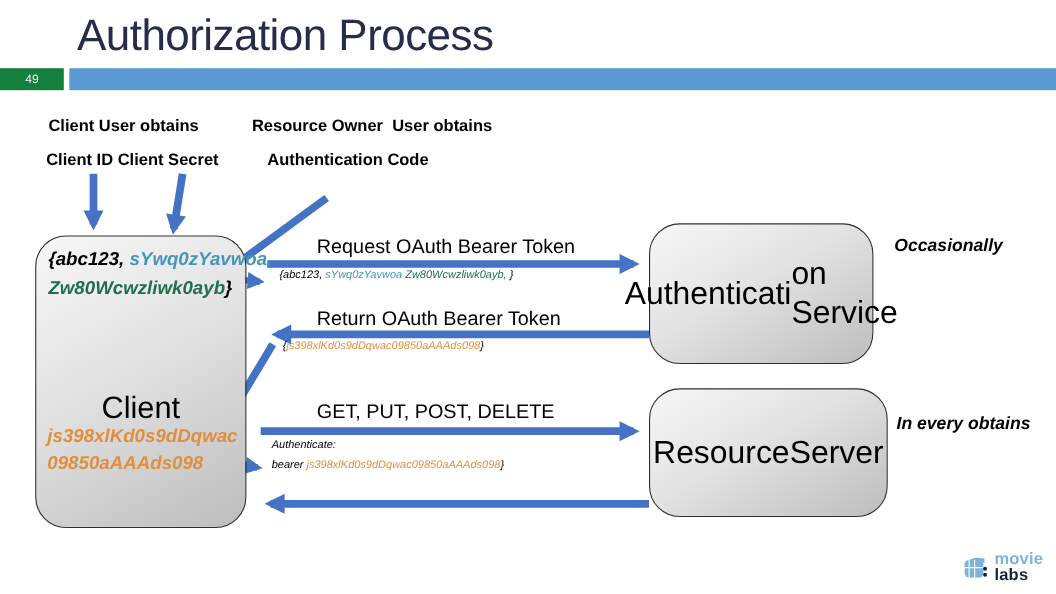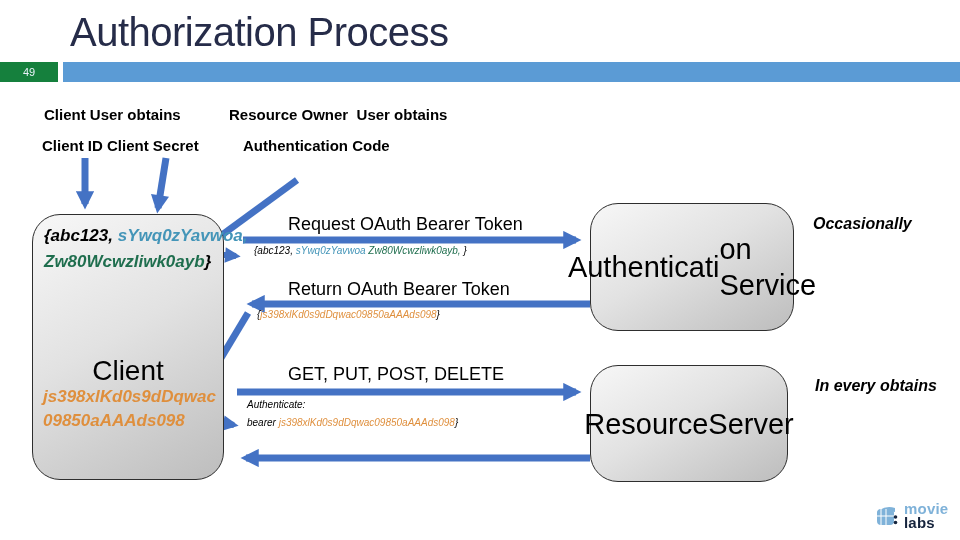--- a/index.html
+++ b/index.html
@@ -88,21 +88,21 @@
       <span>js398xlKd0s9dDqwac</span><br>
       <span>09850aAAAds098</span>
     </div>
   </div>
 
   <div class="abs node service-node" style="left:590px;top:203px;width:204px;height:128px">
     <div>Authenticati</div>
     <div>on Service</div>
   </div>
 
-  <div class="abs node service-node" style="left:590px;top:365px;width:198px;height:117px">
+  <div class="abs node service-node" style="left:590px;top:353px;width:217px;height:117px">
     <div>Resource</div>
     <div>Server</div>
   </div>
 
   <div class="abs flow-label" style="left:257px;top:214px">Request OAuth Bearer Token</div>
   <div class="abs payload" style="left:254px;top:245px">
     <span>{abc123,</span>
     <span class="teal">sYwq0zYavwoa</span>
     <span class="green">Zw80Wcwzliwk0ayb,</span>
     <span>}</span>

